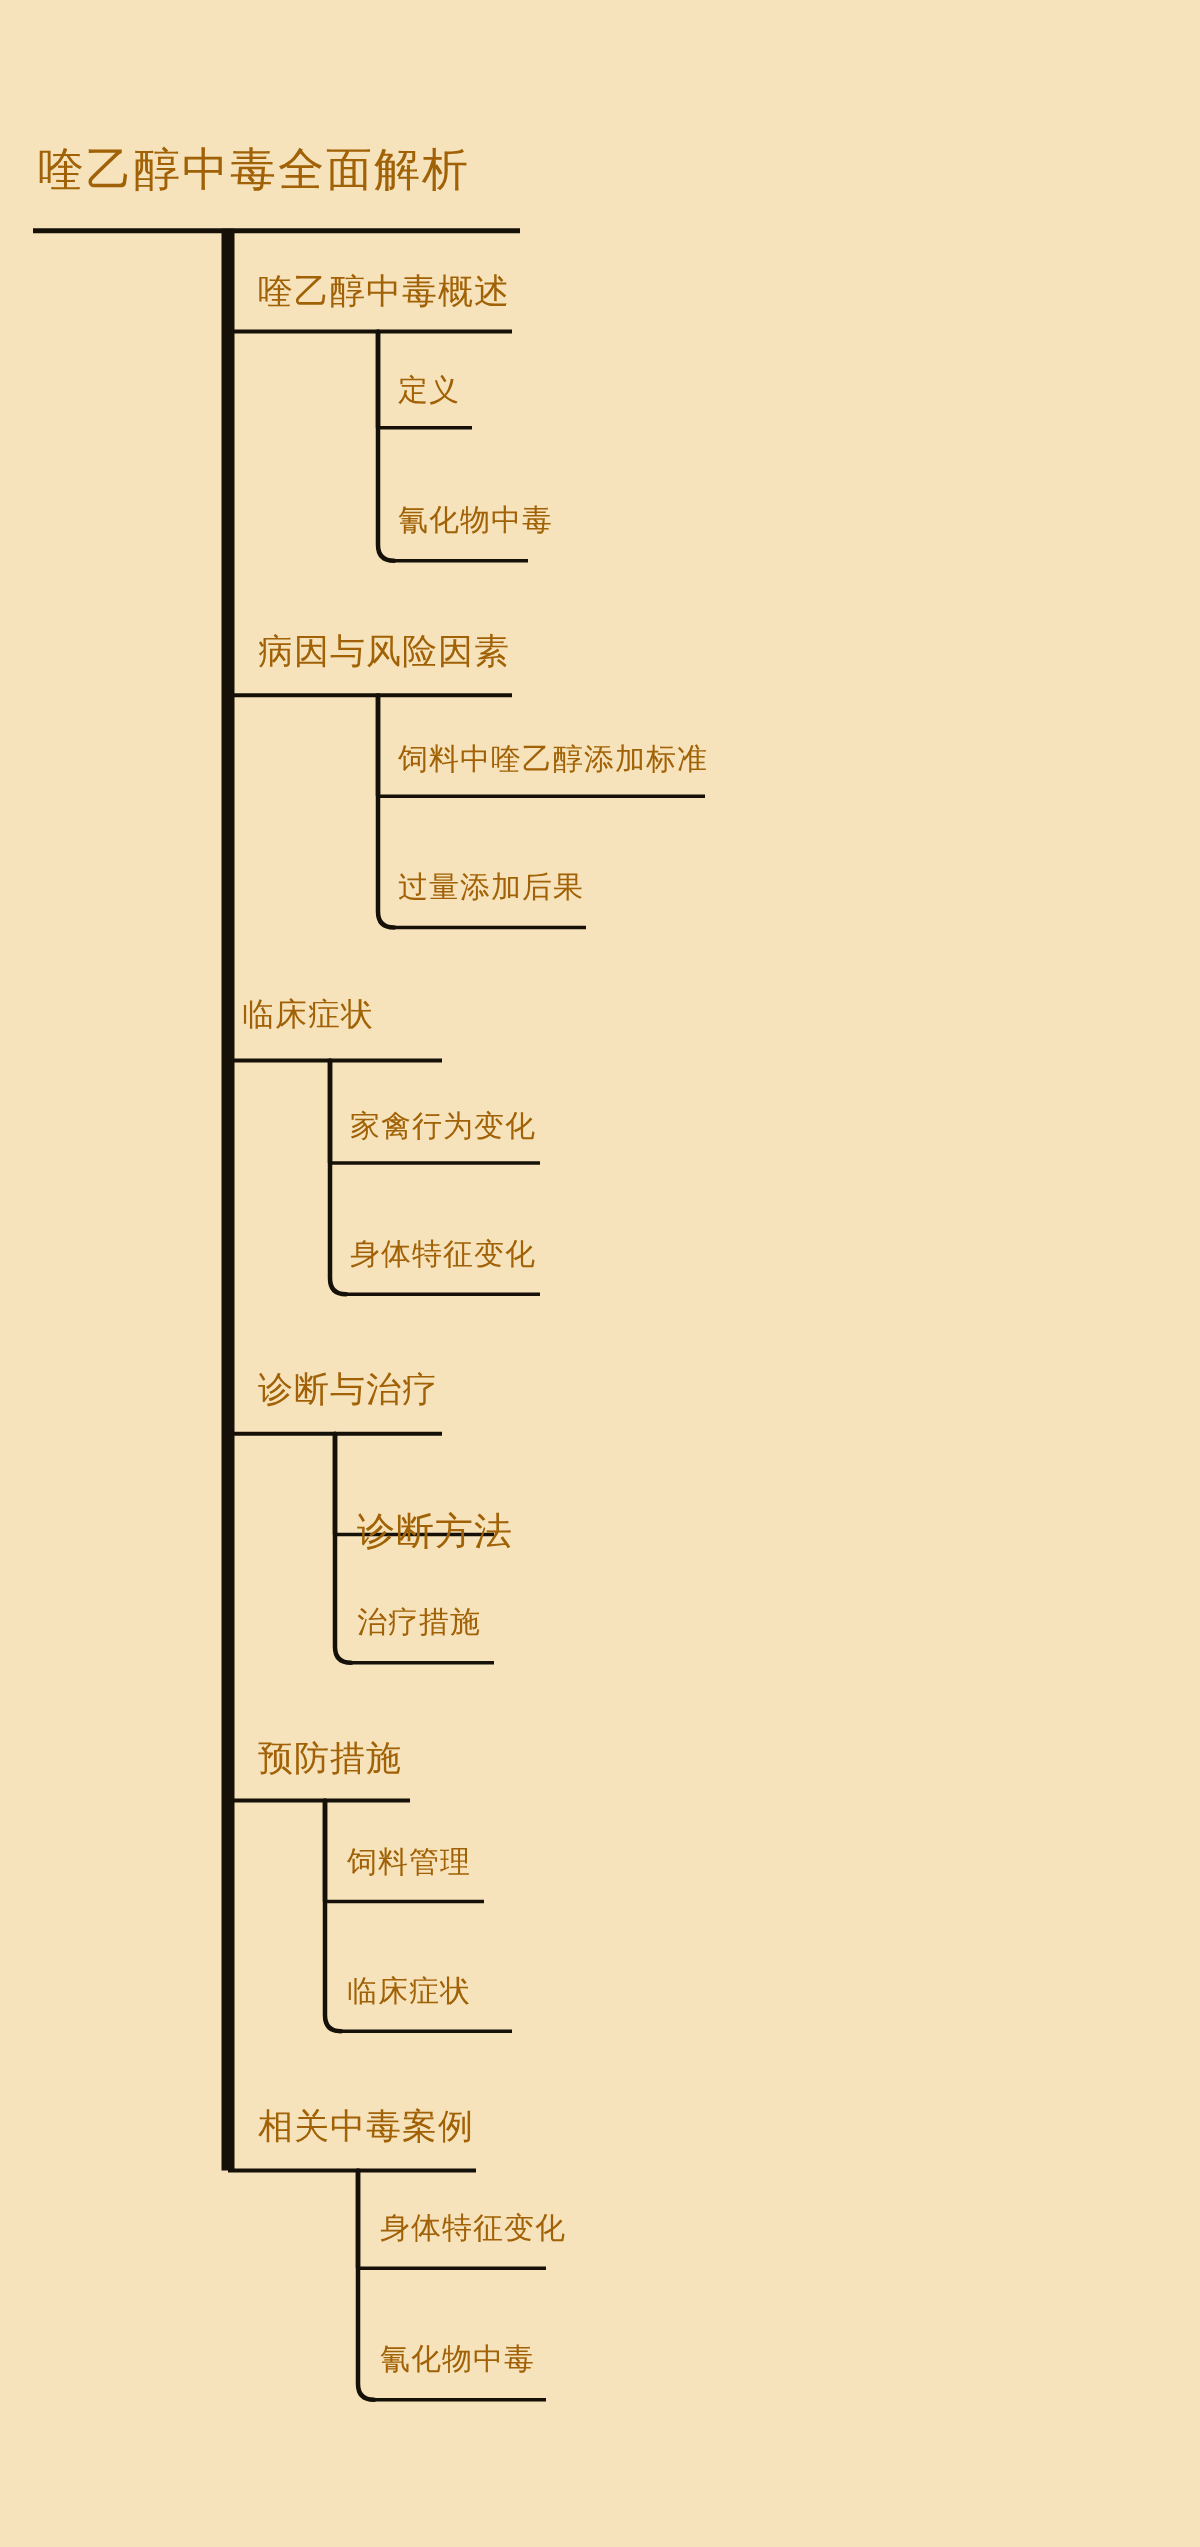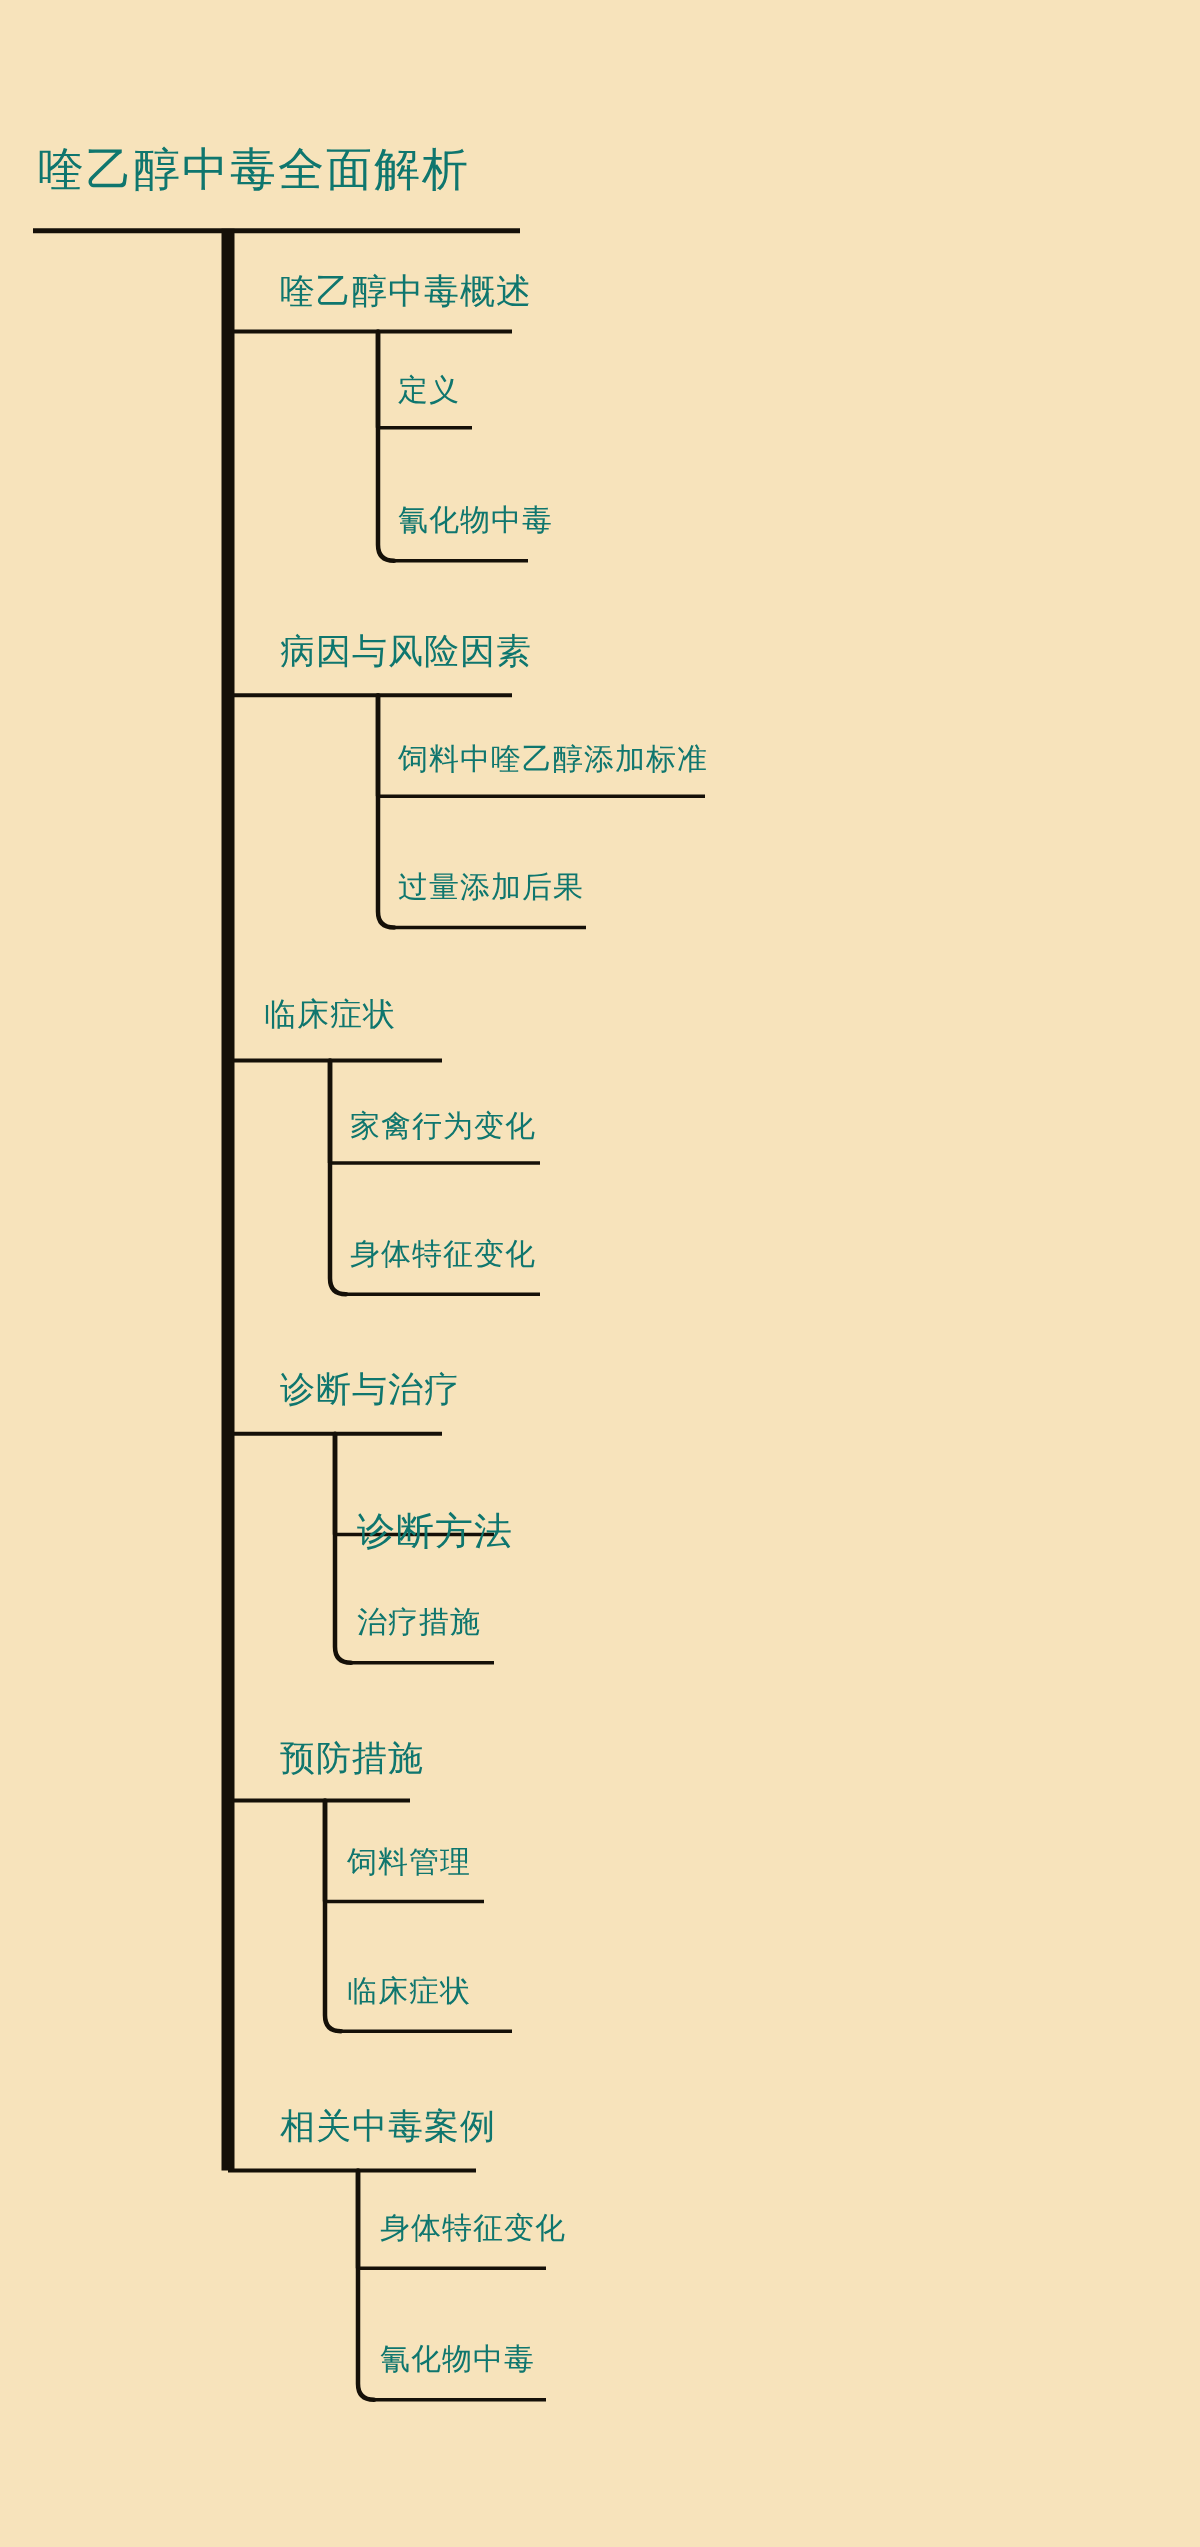--- a/index.html
+++ b/index.html
@@ -9,31 +9,30 @@
     font-family:"Liberation Sans","DejaVu Sans",sans-serif;
     position:relative;
     overflow:hidden;
   }
   #stage{position:absolute;inset:0;}
   svg.edges{position:absolute;left:0;top:0;width:1200px;height:2547px;}
 
   .node{
     position:absolute;
     white-space:nowrap;
-    color:#0f766e;
+    color:#a16207;
     line-height:1;
   }
   .node.root{
     font-size:46px;
     letter-spacing:2px;
   }
   .node.lvl1{
     font-size:35px;
     letter-spacing:1px;
-    margin-left:22px;
   }
   .node.lvl2{
     font-size:30px;
     letter-spacing:1px;
   }
 </style>
 </head>
 <body>
 
 <div id="stage">

